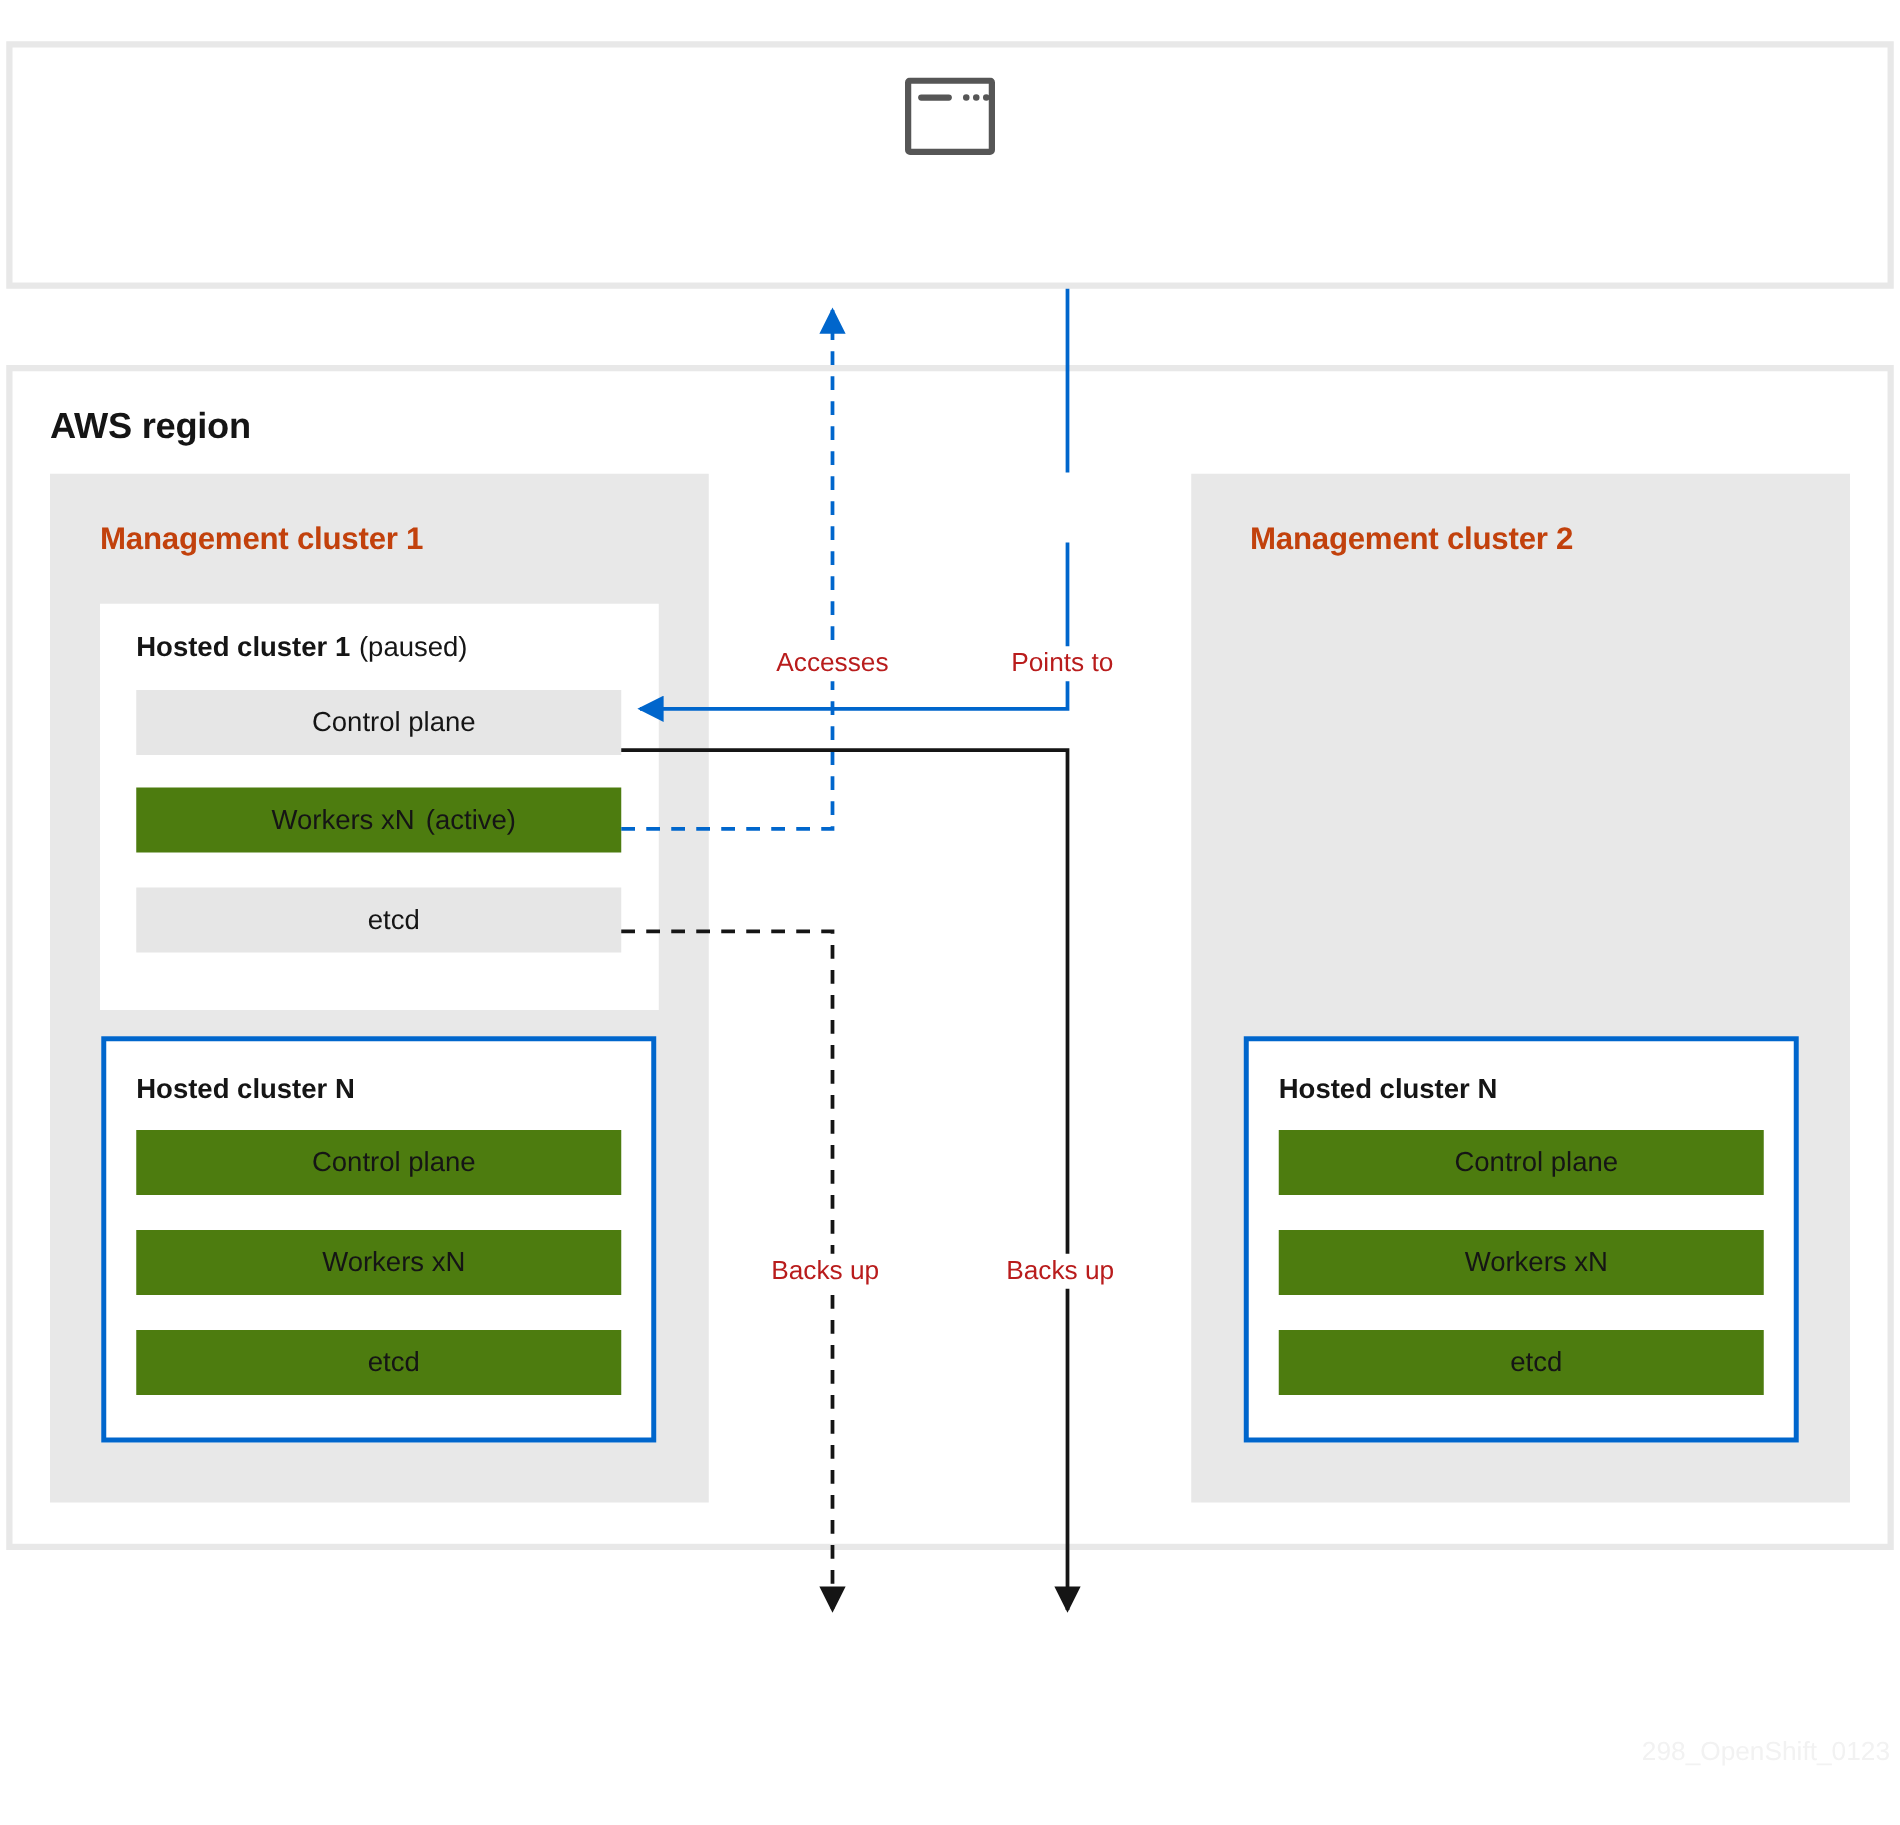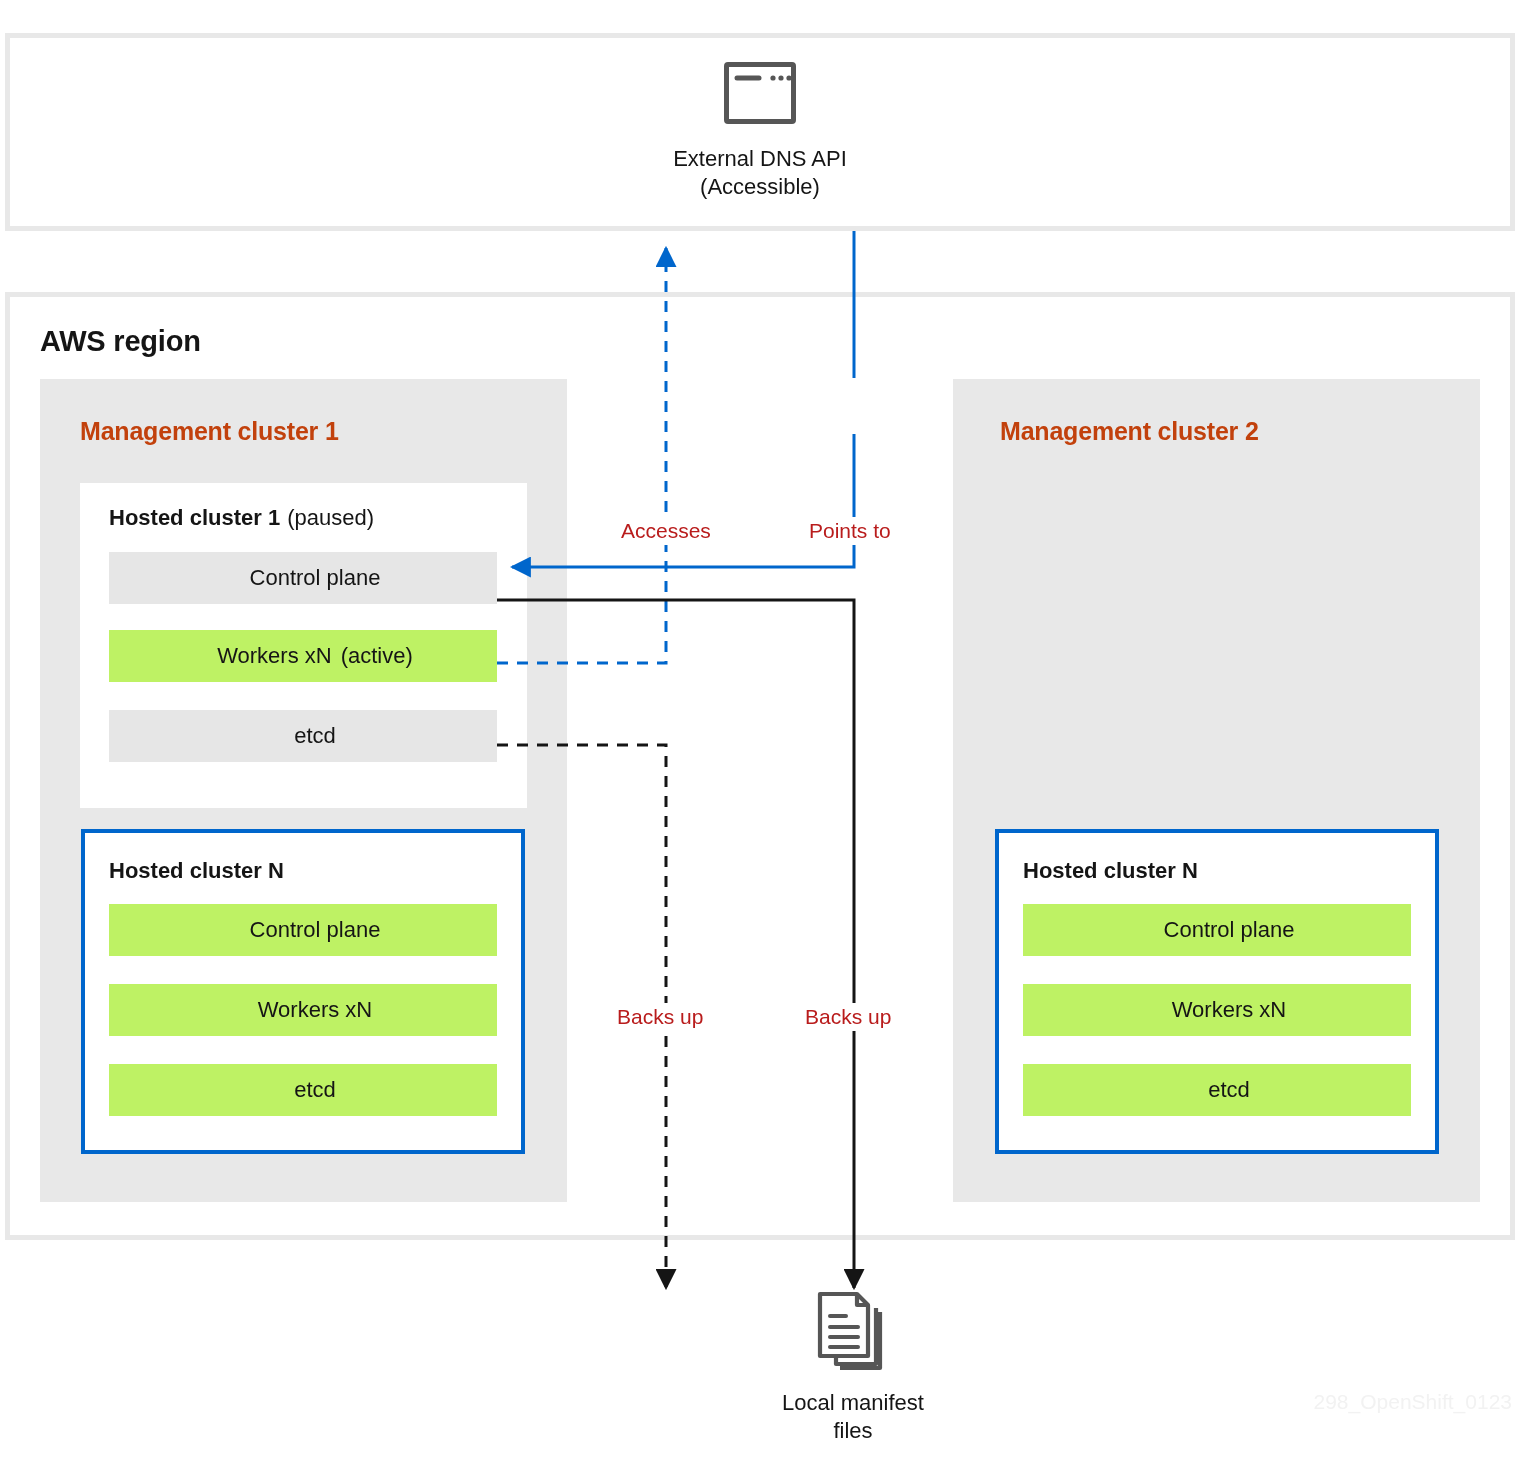--- a/index.html
+++ b/index.html
@@ -84,21 +84,21 @@
     height: 52px;
     display: flex;
     align-items: center;
     justify-content: center;
     font-size: 22px;
     color: #151515;
     white-space: nowrap;
     padding-left: 24px;
   }
   .comp-row.grey { background: #e6e6e6; }
-  .comp-row.blue { background: #bef264; }
+  .comp-row.blue { background: #4d7c0f; }
   .comp-row .suffix { font-weight: normal; margin-left: 9px; }
 
   .col-left  { left: 109px;  width: 388px; }
   .col-right { left: 1023px; width: 388px; }
 
   
   .node {
     position: absolute;
     display: flex;
     flex-direction: column;
@@ -240,46 +240,20 @@
   <div class="node" id="dns-node">
     <span>
       <svg width="72" height="62" viewBox="0 0 72 62">
         <rect x="2.5" y="2.5" width="67" height="57" rx="1.5" fill="#ffffff" stroke="#565656" stroke-width="5"></rect>
         <line x1="13" y1="16" x2="35" y2="16" stroke="#565656" stroke-width="5" stroke-linecap="round"></line>
         <circle cx="49" cy="16" r="2.6" fill="#565656"></circle>
         <circle cx="57" cy="16" r="2.6" fill="#565656"></circle>
         <circle cx="65" cy="16" r="2.6" fill="#565656"></circle>
       </svg>
     </span>
-    <div class="caption">
-      <div>External DNS API</div>
-      <div>(Accessible)</div>
-    </div>
-  </div>
-
-
-
-  <div class="node" id="files-node">
-    <span>
-      <svg width="82" height="86" viewBox="0 0 82 86">
-        <g fill="none" stroke="#565656" stroke-width="4.2" stroke-linejoin="round">
-          <path d="M 24 20 L 24 76 L 64 76 L 64 20"></path>
-          <path d="M 68 24 L 68 80 L 28 80"></path>
-          <path d="M 8 6 L 8 68 L 56 68 L 56 17 L 45 6 Z" fill="#ffffff"></path>
-          <path d="M 45 6 L 45 17 L 56 17"></path>
-        </g>
-        <g stroke="#565656" stroke-width="4" stroke-linecap="round">
-          <line x1="18" y1="28" x2="34" y2="28"></line>
-          <line x1="18" y1="39" x2="46" y2="39"></line>
-          <line x1="18" y1="49" x2="46" y2="49"></line>
-          <line x1="18" y1="59" x2="46" y2="59"></line>
-        </g>
-      </svg>
-    </span>
-    <div class="caption">
-      <div>Local manifest</div>
-      <div>files</div>
-    </div>
-  </div>
+  </div>
+
+
+
 
   <div id="watermark">298_OpenShift_0123</div>
 
 </div>
 
 </body></html>

